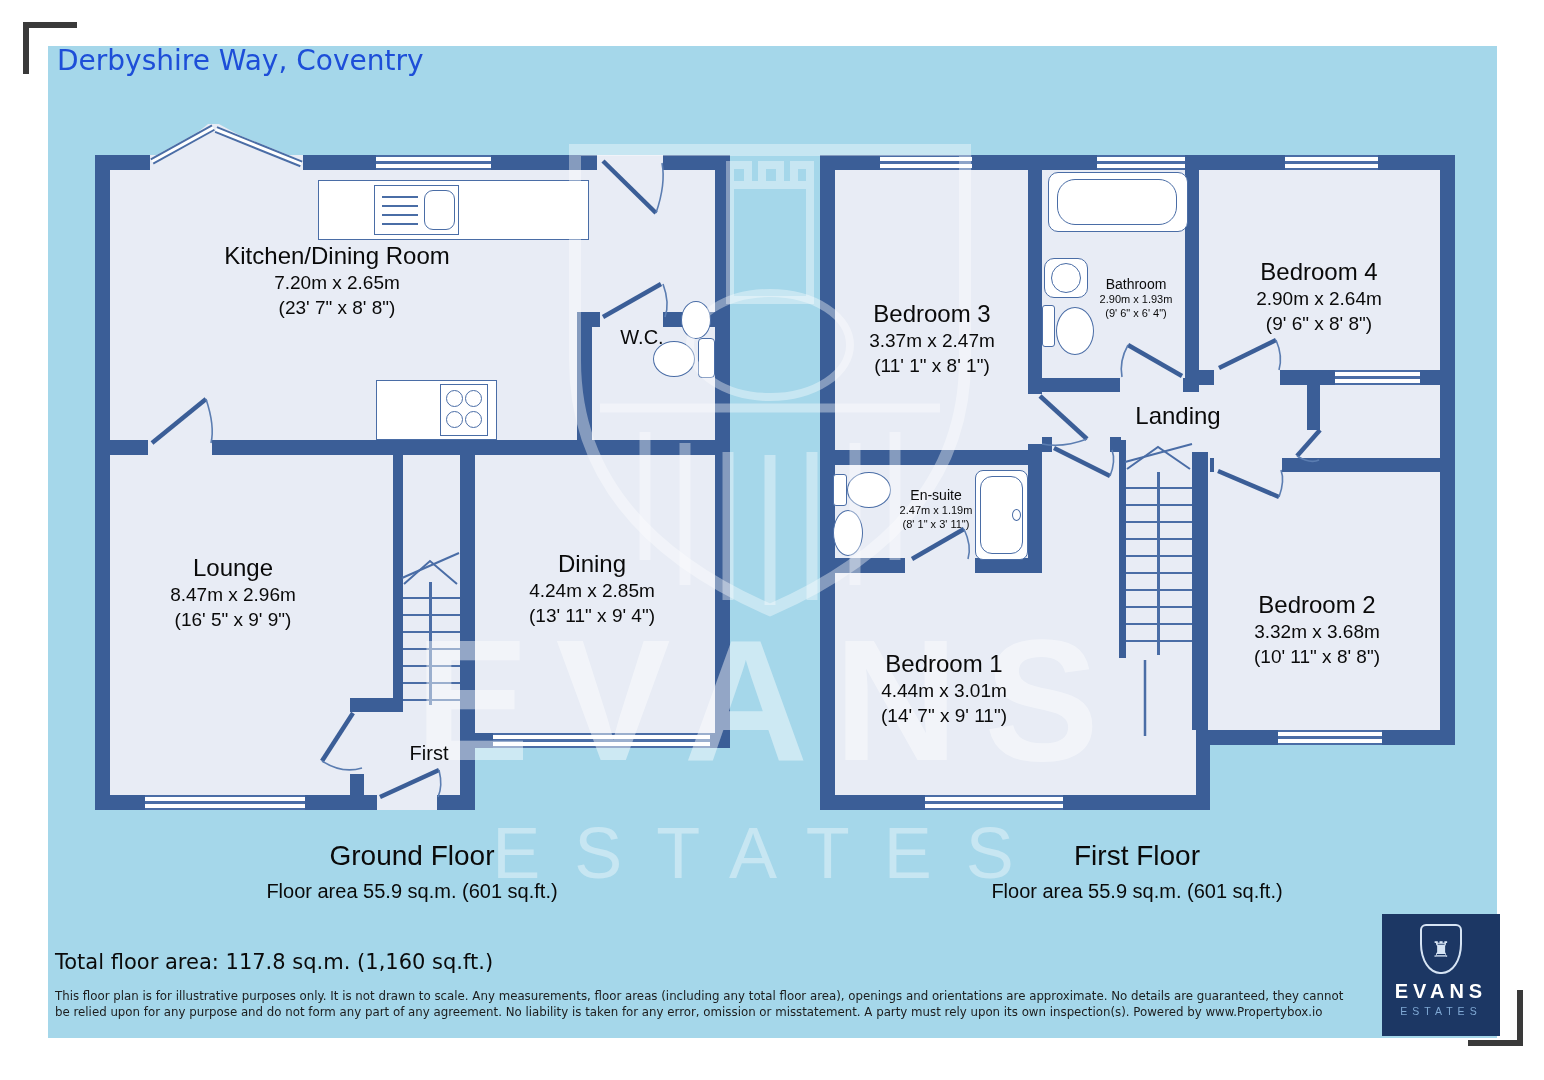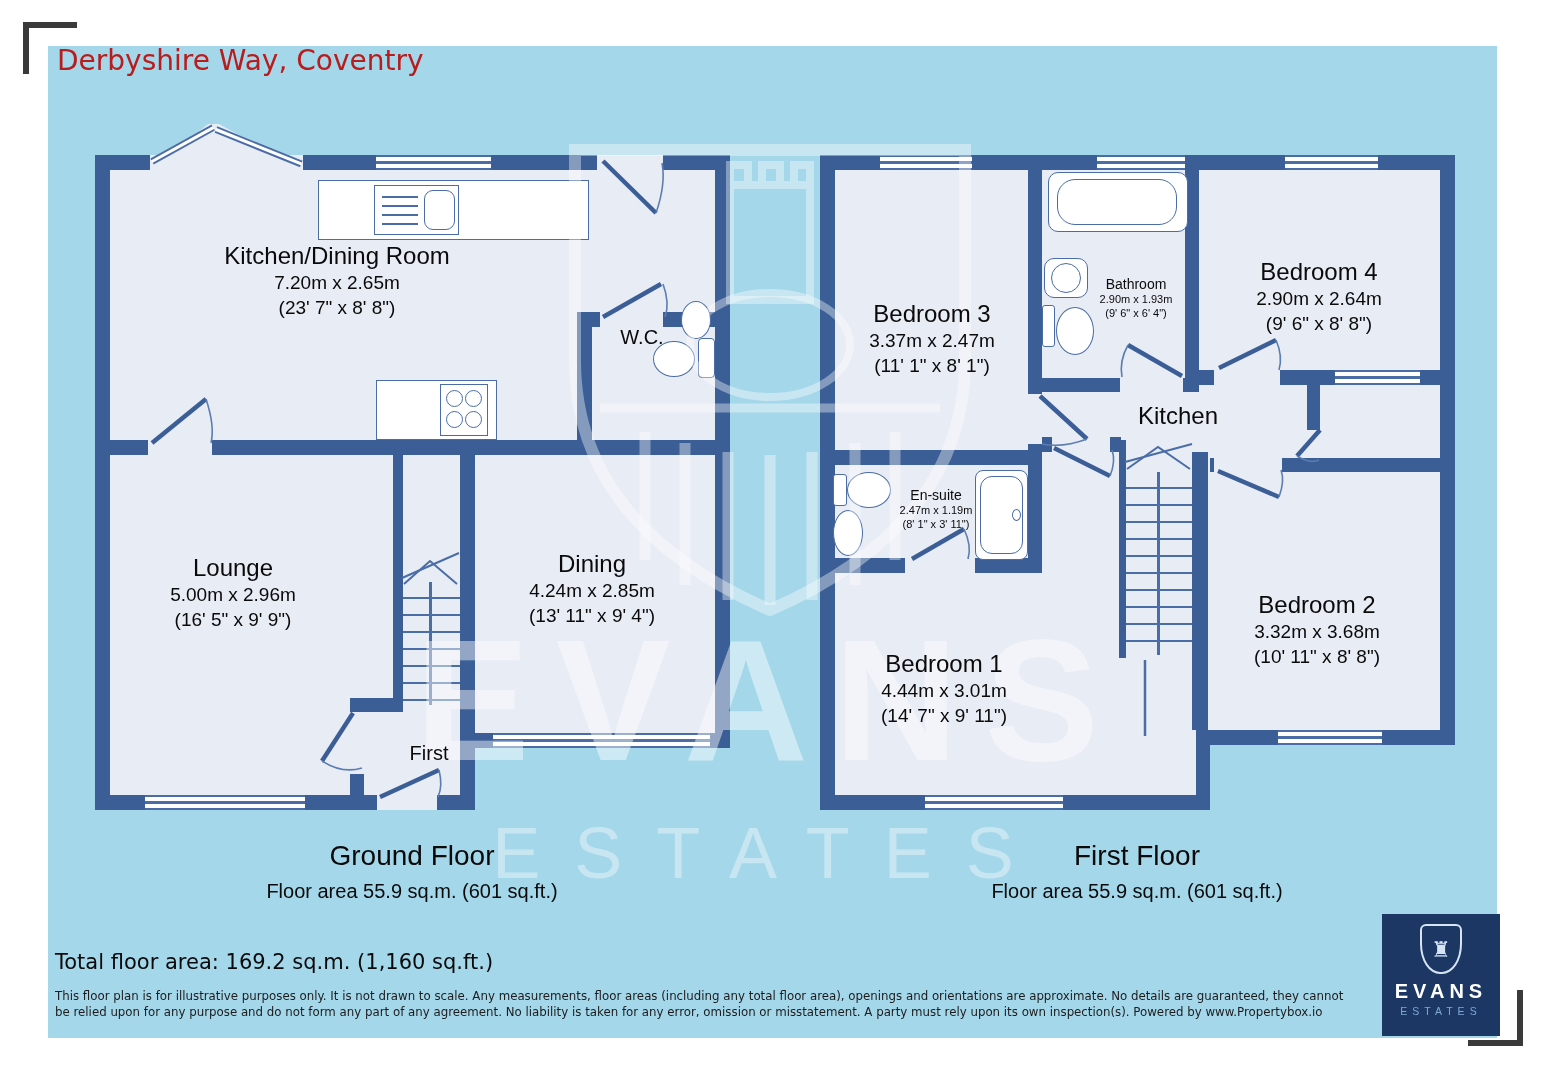--- a/index.html
+++ b/index.html
@@ -1,20 +1,20 @@
 <!DOCTYPE html>
 <html><head>
 <meta charset="utf-8">
 <style>
   html,body{margin:0;padding:0;background:#fff}
   #stage{position:relative;width:1544px;height:1080px;background:#fff;overflow:hidden;
          font-family:"Liberation Sans",sans-serif}
   .bluebg{position:absolute;left:48px;top:46px;width:1449px;height:992px;background:#a5d7ea}
   .corner{position:absolute;background:#3a3a3a}
-  .pagetitle{position:absolute;left:57px;top:44px;font-size:28px;color:#b91c1c;
+  .pagetitle{position:absolute;left:57px;top:44px;font-size:28px;color:#1d4ed8;
              font-family:"DejaVu Sans","Liberation Sans",sans-serif}
   .floor{position:absolute;background:#e8ecf5}
   .w{position:absolute;background:#3b5e97}
   .gap{position:absolute;background:#e8ecf5}
   .win{position:absolute;box-sizing:border-box;border-top:2px solid #4a6da6;border-bottom:2px solid #4a6da6;
        background:linear-gradient(to bottom,#fff 38%,#4a6da6 38%,#4a6da6 62%,#fff 62%)}
   .winline{position:absolute;height:7px;box-sizing:border-box;background:#fff;
        border-top:2px solid #4a6da6;border-bottom:2px solid #4a6da6;transform-origin:left center}
   .bay{position:absolute;left:150px;top:122px;width:153px;height:48px;background:#e8ecf5;
        clip-path:polygon(0 100%,38% 4%,45% 4%,100% 100%)}
@@ -223,21 +223,21 @@
   <div class="label" style="left:337px;top:280px">
     <div class="nm">Kitchen/Dining Room</div>
     <div class="dim">7.20m x 2.65m</div>
     <div class="dim">(23' 7" x 8' 8")</div>
   </div>
   <div class="label" style="left:642px;top:337px">
     <div class="nm" style="font-size:20px">W.C.</div>
   </div>
   <div class="label" style="left:233px;top:592px">
     <div class="nm">Lounge</div>
-    <div class="dim">5.00m x 2.96m</div>
+    <div class="dim">8.47m x 2.96m</div>
     <div class="dim">(16' 5" x 9' 9")</div>
   </div>
   <div class="label" style="left:592px;top:588px">
     <div class="nm">Dining</div>
     <div class="dim">4.24m x 2.85m</div>
     <div class="dim">(13' 11" x 9' 4")</div>
   </div>
   <div class="label" style="left:429px;top:753px">
     <div class="nm" style="font-size:20px">First</div>
   </div>
@@ -251,21 +251,21 @@
     <div class="nm">Bathroom</div>
     <div class="dim">2.90m x 1.93m</div>
     <div class="dim">(9' 6" x 6' 4")</div>
   </div>
   <div class="label" style="left:1319px;top:296px">
     <div class="nm">Bedroom 4</div>
     <div class="dim">2.90m x 2.64m</div>
     <div class="dim">(9' 6" x 8' 8")</div>
   </div>
   <div class="label" style="left:1178px;top:416px">
-    <div class="nm">Kitchen</div>
+    <div class="nm">Landing</div>
   </div>
   <div class="label small" style="left:936px;top:509px">
     <div class="nm">En-suite</div>
     <div class="dim">2.47m x 1.19m</div>
     <div class="dim">(8' 1" x 3' 11")</div>
   </div>
   <div class="label" style="left:944px;top:688px">
     <div class="nm">Bedroom 1</div>
     <div class="dim">4.44m x 3.01m</div>
     <div class="dim">(14' 7" x 9' 11")</div>
@@ -278,21 +278,21 @@
 
   <div class="cap" style="left:412px;top:840px">
     <div class="t">Ground Floor</div>
     <div class="a">Floor area 55.9 sq.m. (601 sq.ft.)</div>
   </div>
   <div class="cap" style="left:1137px;top:840px">
     <div class="t">First Floor</div>
     <div class="a">Floor area 55.9 sq.m. (601 sq.ft.)</div>
   </div>
 
-  <div class="total">Total floor area: 169.2 sq.m. (1,160 sq.ft.)</div>
+  <div class="total">Total floor area: 117.8 sq.m. (1,160 sq.ft.)</div>
   <div class="disc">This floor plan is for illustrative purposes only. It is not drawn to scale. Any measurements, floor areas (including any total floor area), openings and orientations are approximate. No details are guaranteed, they cannot be relied upon for any purpose and do not form any part of any agreement. No liability is taken for any error, omission or misstatement. A party must rely upon its own inspection(s). Powered by www.Propertybox.io</div>
 
   <div class="logo">
     <div class="lshield">
       <span class="lglyph">♜</span>
     </div>
     <div class="lnm">EVANS</div>
     <div class="ltg">ESTATES</div>
   </div>
 

